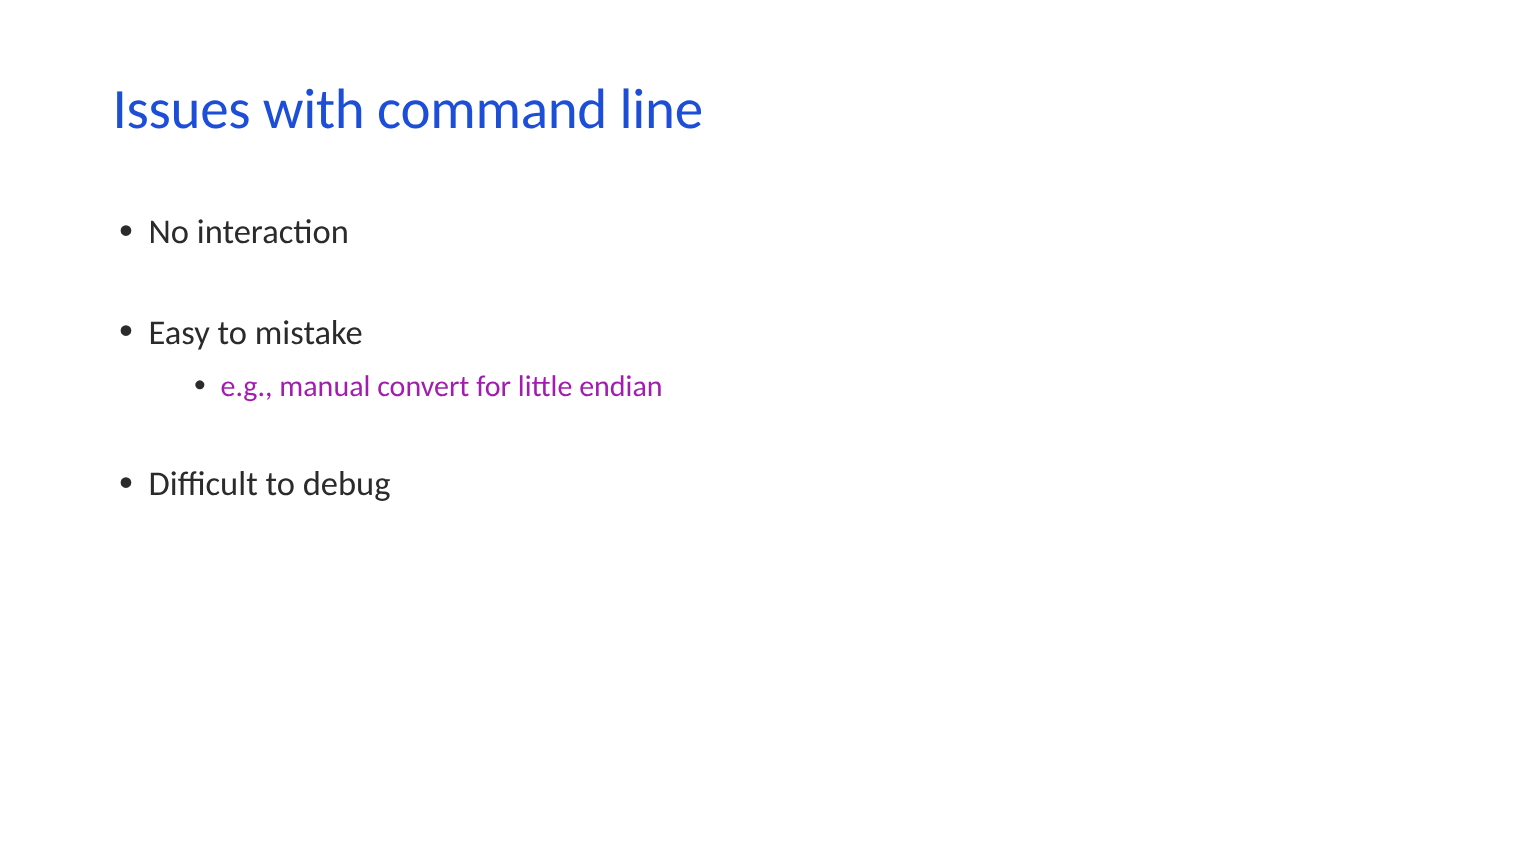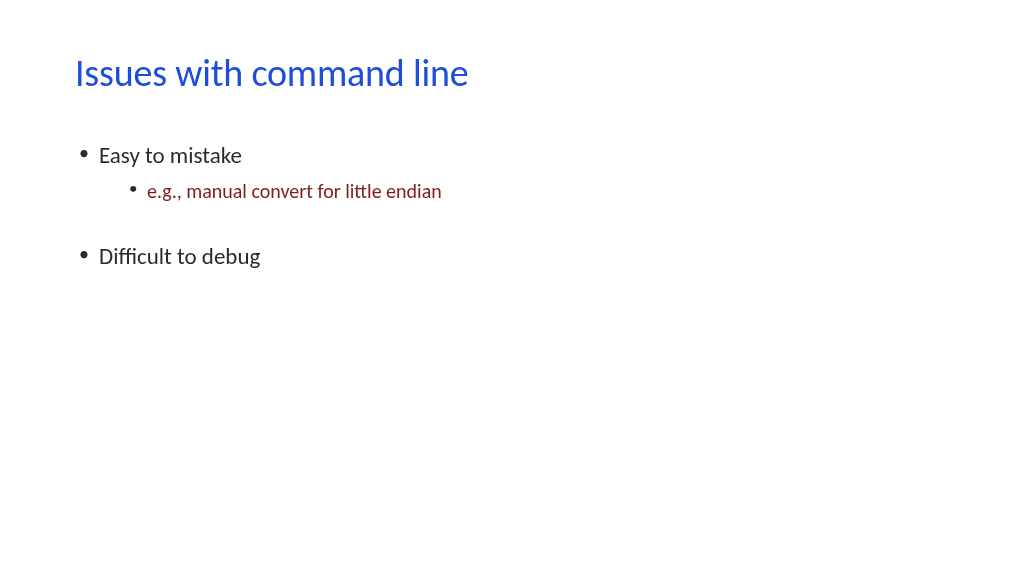--- a/index.html
+++ b/index.html
@@ -43,41 +43,44 @@
       font-size: 20px;
       color: #2b2b2b;
     }
     .sub-bullets {
       list-style: none;
       padding-left: 26px;
       margin-top: 6px;
     }
     .sub-bullets > li {
       font-size: 20px;
-      color: #7f1d1d;
+      color: #a21caf;
       line-height: 1.4;
       position: relative;
       padding-left: 22px;
     }
     .sub-bullets > li::before {
       content: "•";
       position: absolute;
       left: 4px;
       top: 0;
       font-size: 17px;
       color: #2b2b2b;
     }
   </style>
 </head>
 <body>
 
 <h1 class="title">Issues with command line</h1>
 
 <ul class="bullets">
   <li>
+    <span>No interaction</span>
+  </li>
+  <li>
     <span>Easy to mistake</span>
     <ul class="sub-bullets">
       <li>
         <span>e.g., manual convert for little endian</span>
       </li>
     </ul>
   </li>
   <li>
     <span>Difficult to debug</span>
   </li>

